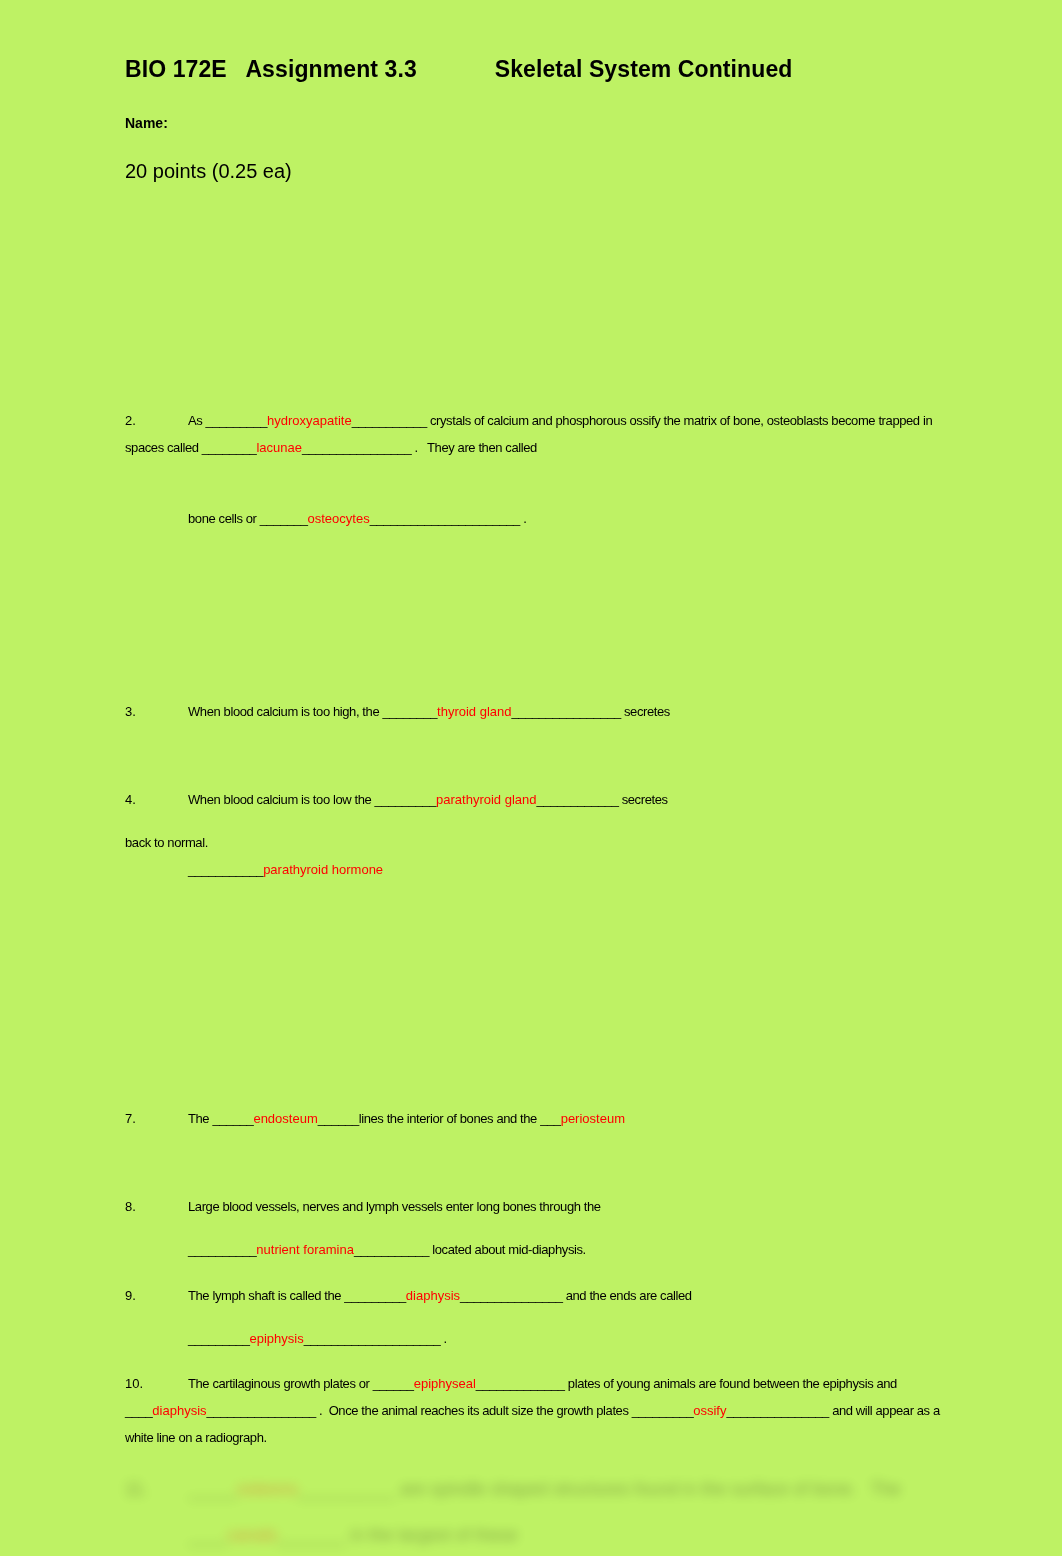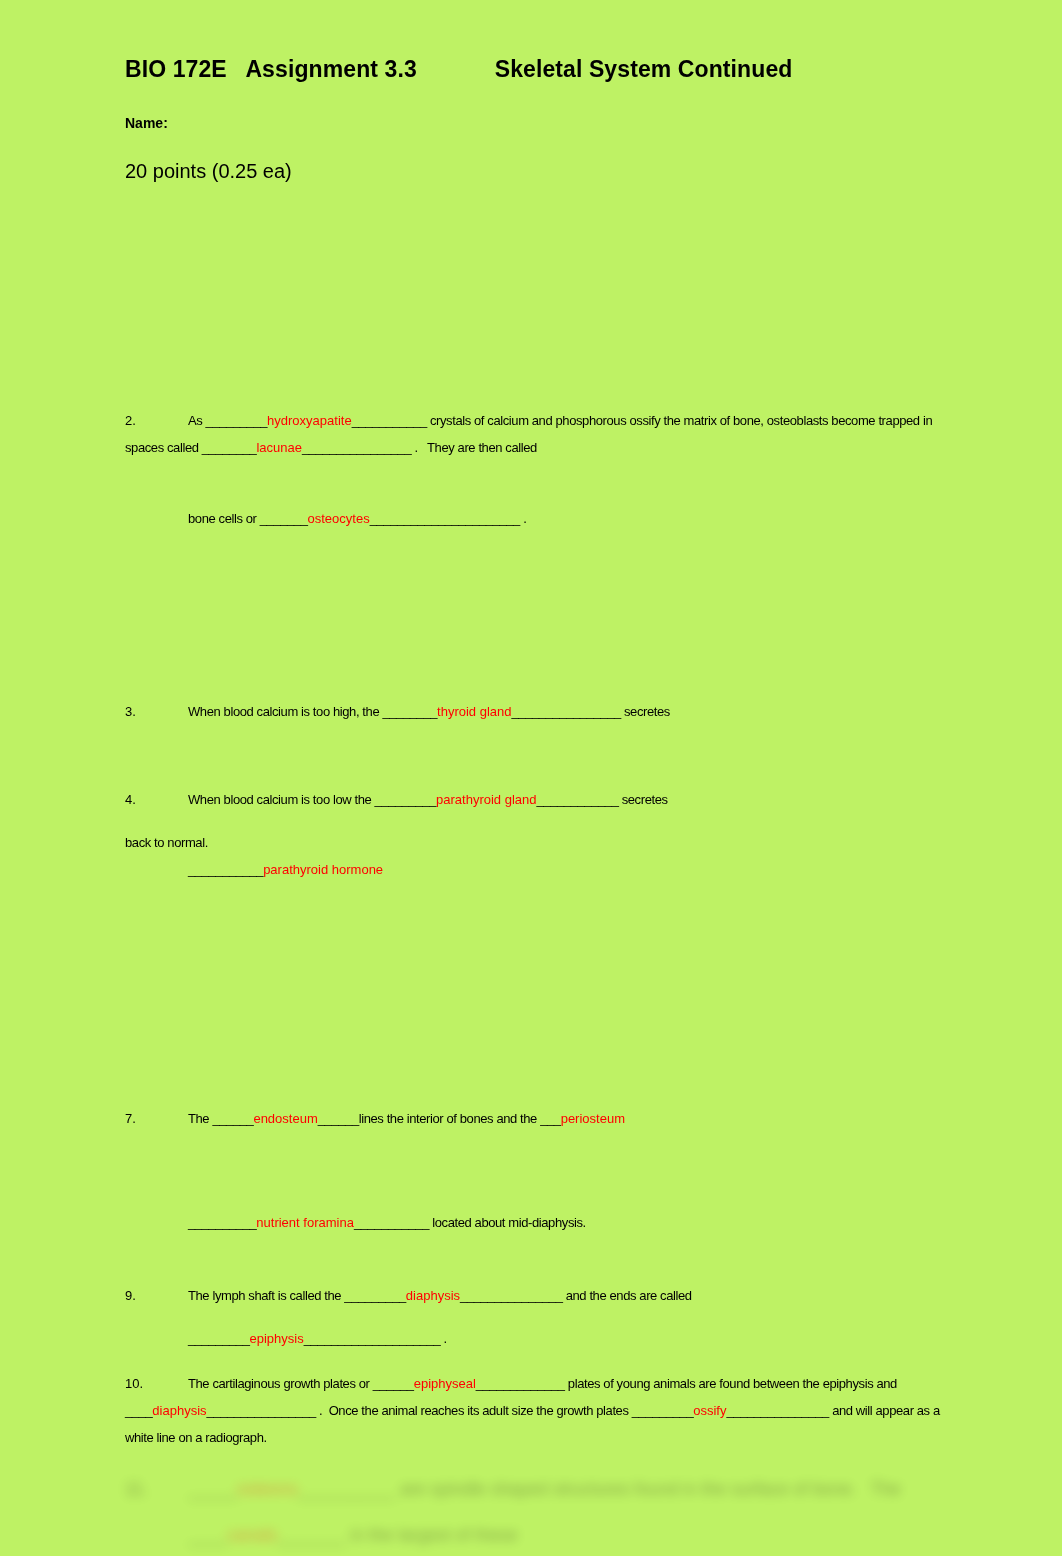--- a/index.html
+++ b/index.html
@@ -147,20 +147,21 @@
       <span class="qline"><span class="qnum">4.</span><span class="fill">When blood calcium is too low the _________</span><span class="ans">parathyroid gland</span><span class="fill">____________ secretes</span></span>
       <span class="gap-line" style="height: 16px;"></span>
       <span class="qline"><span class="fill">back to normal.</span></span>
       <span class="qline"><span class="indent">&nbsp;</span><span class="fill">___________</span><span class="ans">parathyroid hormone</span></span>
     </div>
   <div class="qblock" id="q7" style="top:1105px;">
       <span class="qline"><span class="qnum">7.</span><span class="fill">The ______</span><span class="ans">endosteum</span><span class="fill">______lines the interior of bones and the ___</span><span class="ans">periosteum</span></span>
       <span class="gap-line" style="height: 16px;"></span>
     </div>
   <div class="qblock" id="q8" style="top:1193px;">
+      <span class="qline"><span class="qnum">8.</span><span class="fill">Large blood vessels, nerves and lymph vessels enter long bones through the</span></span>
       <span class="gap-line" style="height: 16px;"></span>
       <span class="qline"><span class="indent">&nbsp;</span><span class="fill">__________</span><span class="ans">nutrient foramina</span><span class="fill">___________ located about mid-diaphysis.</span></span>
     </div>
   <div class="qblock" id="q9" style="top:1282px;">
       <span class="qline"><span class="qnum">9.</span><span class="fill">The lymph shaft is called the _________</span><span class="ans">diaphysis</span><span class="fill">_______________ and the ends are called</span></span>
       <span class="gap-line" style="height: 16px;"></span>
       <span class="qline"><span class="indent">&nbsp;</span><span class="fill">_________</span><span class="ans">epiphysis</span><span class="fill">____________________ .</span></span>
     </div>
   <div class="qblock" id="q10" style="top:1370px;">
       <span class="qline"><span class="qnum">10.</span><span class="fill">The cartilaginous growth plates or ______</span><span class="ans">epiphyseal</span><span class="fill">_____________ plates of young animals are found between the epiphysis and ____</span><span class="ans">diaphysis</span><span class="fill">________________ .  Once the animal reaches its adult size the growth plates _________</span><span class="ans">ossify</span><span class="fill">_______________ and will appear as a white line on a radiograph.</span></span>

